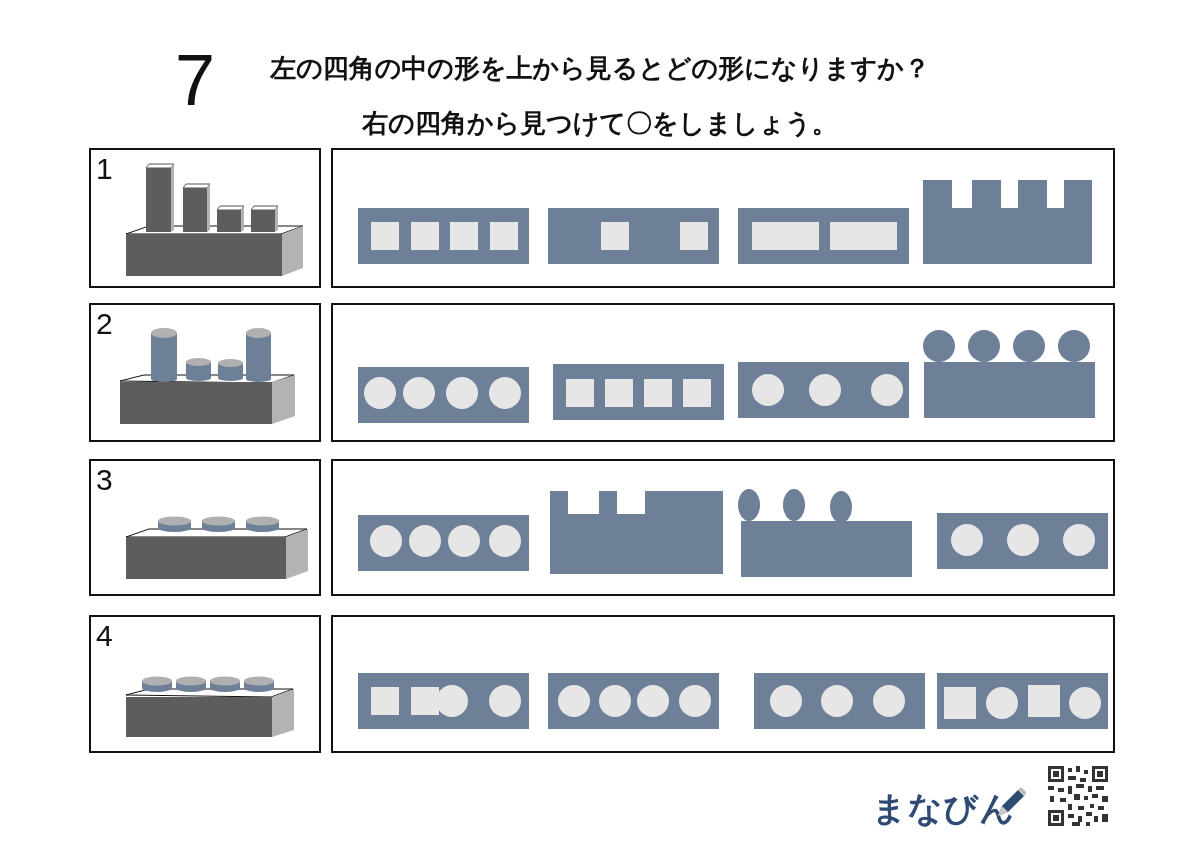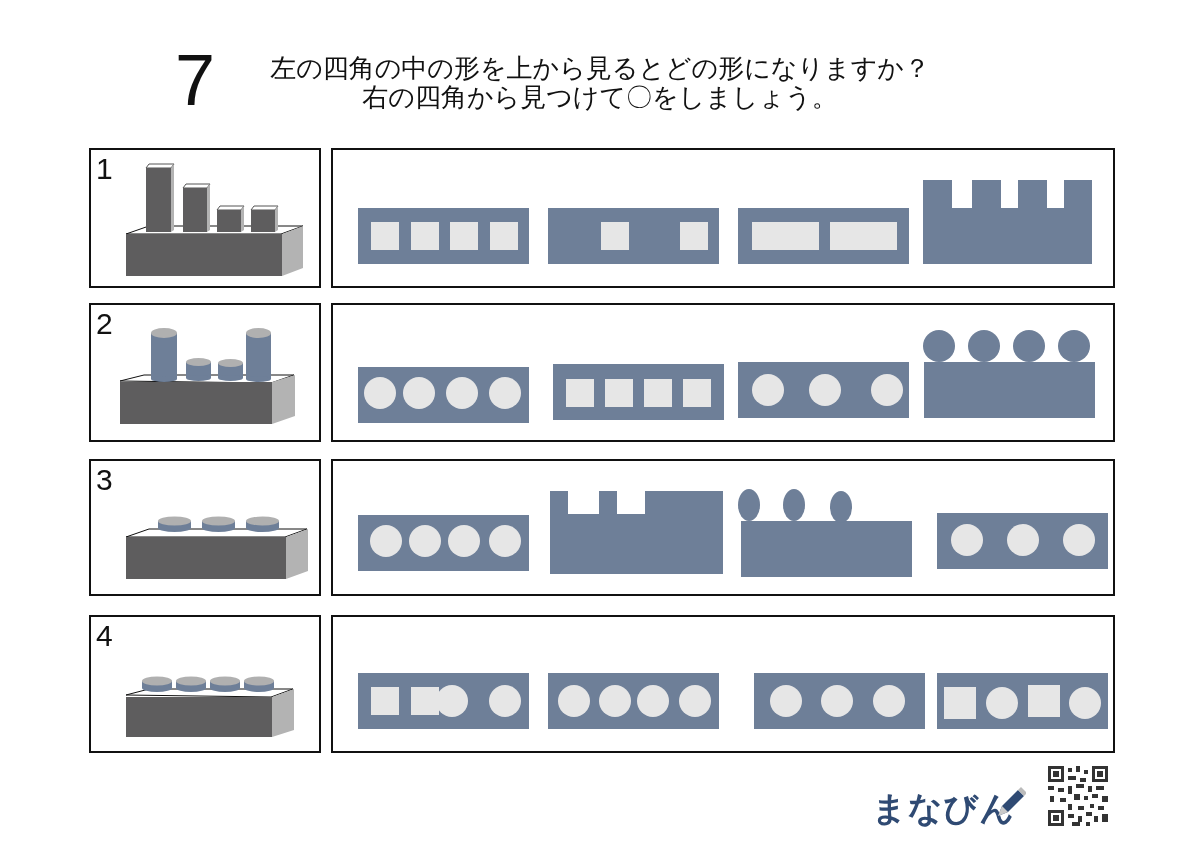--- a/index.html
+++ b/index.html
@@ -1,31 +1,31 @@
 <!DOCTYPE html>
 <html><head>
 <meta charset="utf-8">
 <style>
   html,body{margin:0;padding:0;background:#fff;}
   body{width:1200px;height:848px;position:relative;overflow:hidden;font-family:"DejaVu Sans",sans-serif;}
   .abs{position:absolute;}
   .qnum{left:175px;top:40px;font-size:72px;line-height:80px;color:#111;font-family:"Liberation Sans",sans-serif;}
-  .inst{left:235px;width:730px;text-align:center;font-size:26px;color:#111;line-height:36px;}
+  .inst{left:235px;width:730px;text-align:center;font-size:26px;color:#111;line-height:36px;font-weight:bold;}
   .box{position:absolute;border:2px solid #111;background:#fff;box-sizing:border-box;}
   .rownum{position:absolute;left:5px;top:2px;font-size:30px;color:#111;font-family:"Liberation Sans",sans-serif;}
   .box svg{position:absolute;left:0;top:0;}
   .choice{cursor:pointer;}
   .logo{left:872px;top:786px;font-size:34px;font-weight:bold;color:#2f4a73;letter-spacing:1px;}
 </style>
 </head>
 <body>
 
 <div class="abs qnum">7</div>
 <div class="abs inst" style="top:50px;">左の四角の中の形を上から見るとどの形になりますか？</div>
-<div class="abs inst" style="top:79px;">右の四角から見つけて〇をしましょう。</div>
+<div class="abs inst" style="top:105px;">右の四角から見つけて〇をしましょう。</div>
 
 <div class="box" style="left:89px;top:148px;width:232px;height:140px;">
   <span class="rownum">1</span>
   <svg width="232" height="140">
 
     <polygon points="35,86 210,78 210,118 190,124 35,124" fill="#fff"></polygon>
     <polygon points="35,84 58,76 212,76 190,84" fill="#fff" stroke="#111" stroke-width="1"></polygon>
     <rect x="35" y="84" width="156" height="42" fill="#5e5d5e"></rect>
     <polygon points="191,84 212,76 212,118 191,126" fill="#b3b3b3"></polygon>
 

